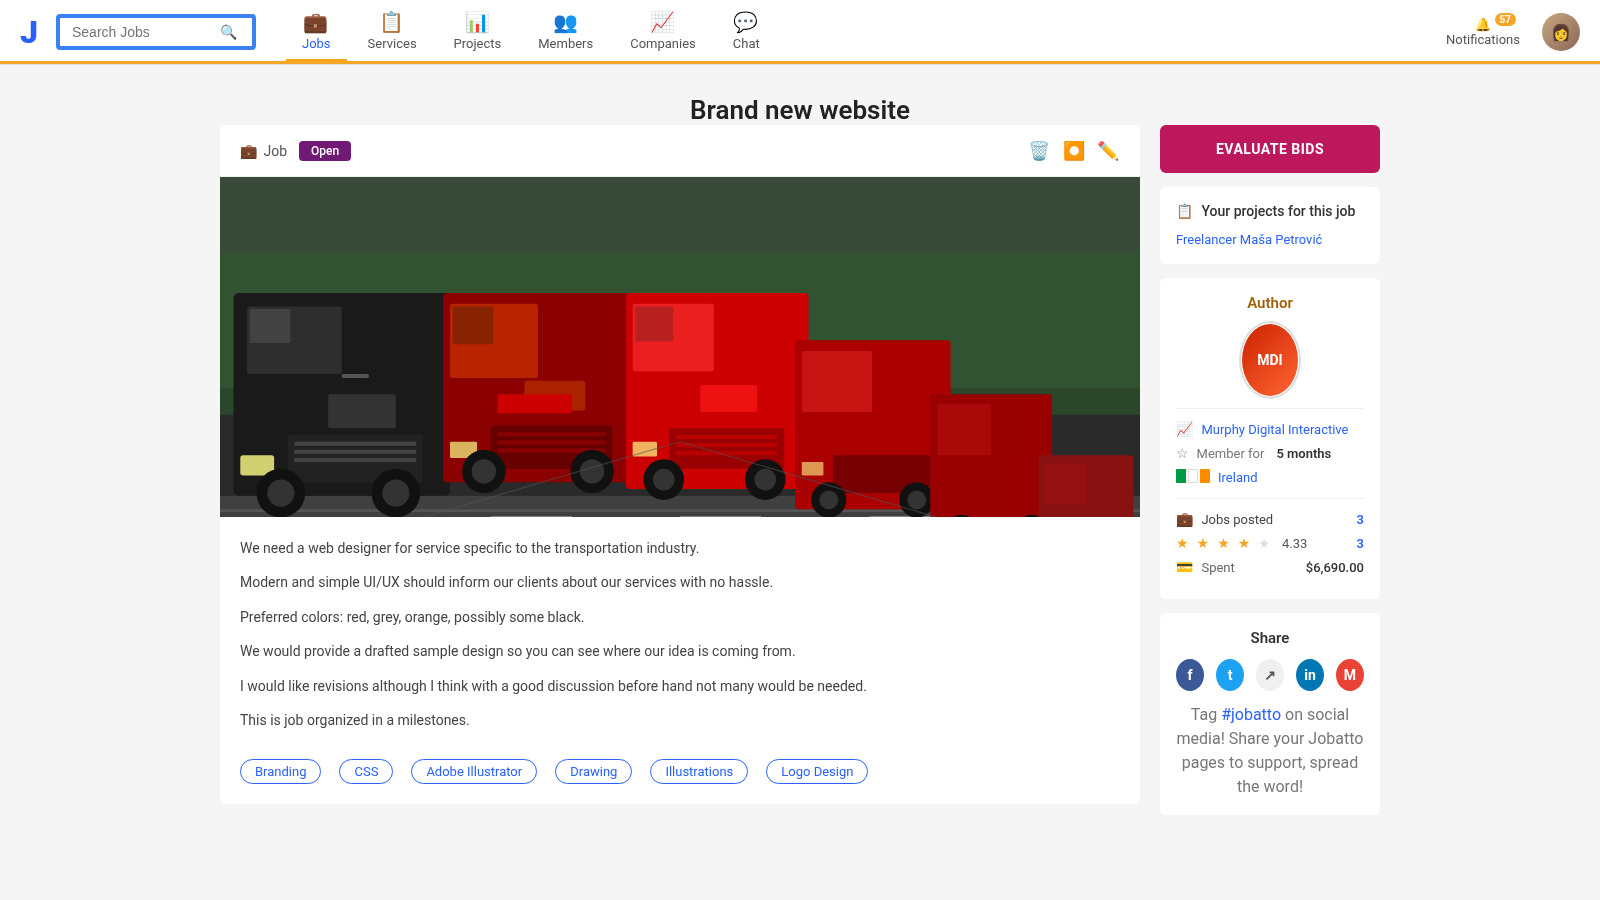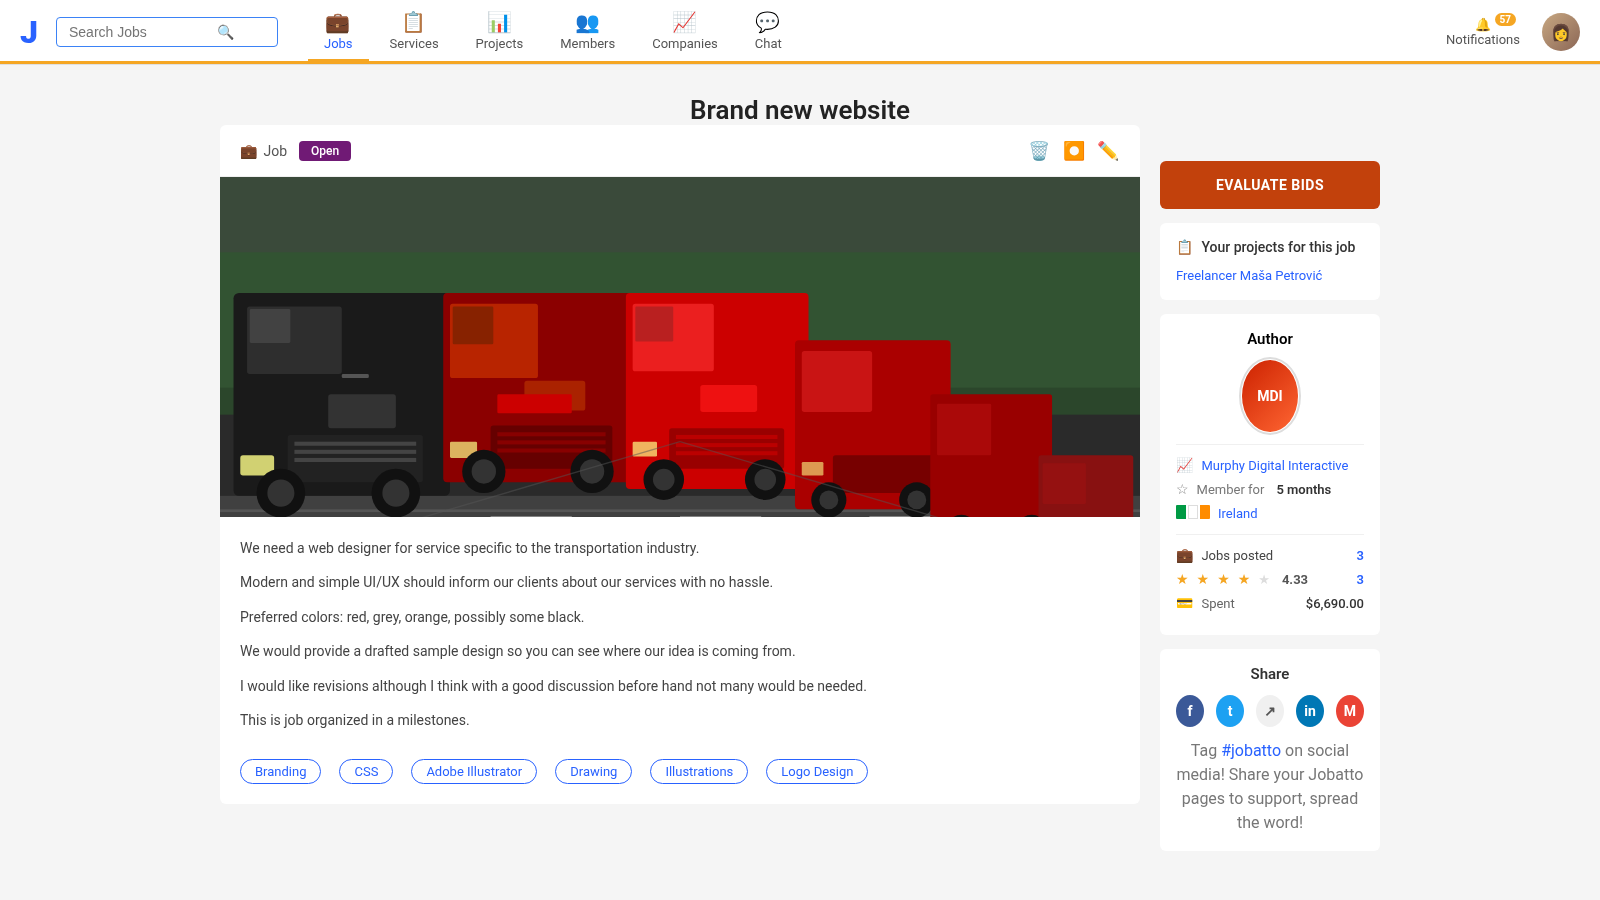--- a/index.html
+++ b/index.html
@@ -25,24 +25,24 @@
     .navbar-logo {
       font-size: 32px;
       font-weight: 900;
       color: #2962ff;
       margin-right: 20px;
       letter-spacing: -2px;
     }
     .search-box {
       display: flex;
       align-items: center;
-      border: 1px solid #3b82f6;
+      border: 4px solid #3b82f6;
       border-radius: 4px;
       padding: 6px 12px;
-      width: 222px;
+      width: 200px;
       gap: 8px;
       color: #999;
       font-size: 14px;
     }
     .search-box input {
       border: none;
       outline: none;
       font-size: 14px;
       color: #555;
       width: 140px;
@@ -216,30 +216,29 @@
 
     
     .job-sidebar {
       width: 220px;
       flex-shrink: 0;
       display: flex;
       flex-direction: column;
       gap: 14px;
     }
     .evaluate-btn {
-      background: #c2410c;
+      background: #be185d;
       color: #fff;
       text-align: center;
       padding: 16px;
       border-radius: 6px;
       font-size: 14px;
       font-weight: 700;
       letter-spacing: 0.5px;
       cursor: pointer;
-      margin-top: 36px;
     }
     .sidebar-card {
       background: #fff;
       border-radius: 6px;
       padding: 16px;
     }
     .projects-section {
       font-size: 14px;
       color: #333;
       font-weight: 500;
@@ -259,21 +258,21 @@
       background: #f0f0f0;
       margin: 12px 0;
     }
     .author-section {
       text-align: center;
     }
     .author-title {
       font-size: 15px;
       font-weight: 600;
       margin-bottom: 12px;
-      color: #000000;
+      color: #a16207;
     }
     .author-avatar {
       width: 56px;
       height: 72px;
       border-radius: 50%;
       background: linear-gradient(135deg, #cc2200, #ff6633);
       margin: 0 auto 10px;
       display: flex;
       align-items: center;
       justify-content: center;
@@ -352,21 +351,20 @@
     .stars {
       color: #f5a623;
       font-size: 14px;
     }
     .star-empty {
       color: #ddd;
     }
     .rating-score {
       color: #555;
       font-size: 13px;
-      font-weight: bold;
     }
     .spent-label {
       color: #666;
     }
     .spent-value {
       margin-left: auto;
       color: #333;
       font-weight: 500;
     }
 

